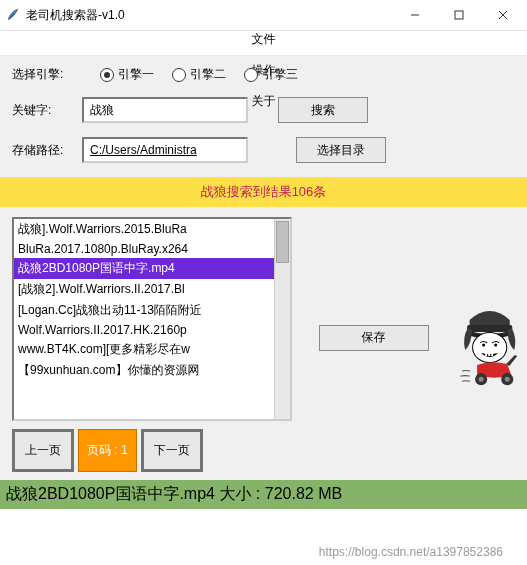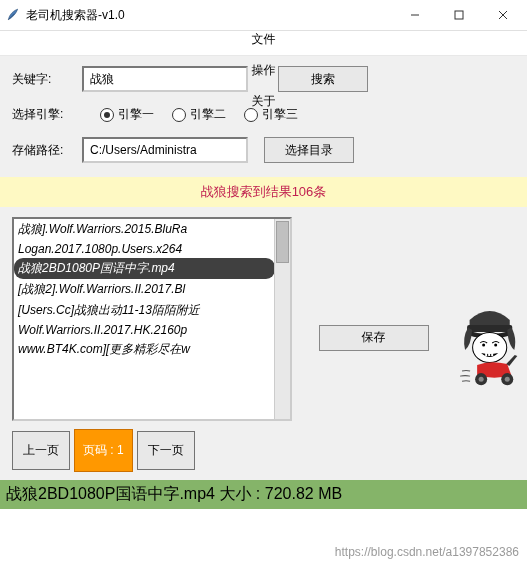--- a/index.html
+++ b/index.html
@@ -65,67 +65,66 @@
       border: 1px solid #888;
       background: #e8e8e8;
       height: 26px;
       padding: 0 18px;
       font-size: 12px;
       font-family: inherit;
       cursor:pointer;
       min-width:90px;
     }
     .pinkbar {
-      background: #fef9c3;
+      background: #fde047;
       color: #c02050;
       text-align:center;
       padding: 6px 12px;
       font-size: 13px;
       margin: 6px -12px 10px -12px;
     }
     .mainarea { display:flex; gap:8px; }
     .leftcol { flex: 0 0 280px; }
     .listbox {
       border:2px inset #ccc;
       background:#fff;
       height: 200px;
       overflow:hidden;
       position:relative;
       font-size:12px;
       margin-bottom:8px;
-      font-style:italic;
     }
     .listbox-inner { position:absolute; top:0; left:0; right:15px; bottom:0; overflow:hidden;}
     .list-item { padding:2px 4px; white-space:nowrap; }
-    .list-item.selected { background:#404040; color:#fff;border-radius:9px; }
+    .list-item.selected { background:#6d28d9; color:#fff; }
     .scrollbar { position:absolute; right:0; top:0; width:15px; height:100%; background:#e8e8e8; border-left:1px solid #ccc;}
     .scrollbar-thumb{ position:absolute; left:1px; right:1px; top:2px; height:40px; background:#c0c0c0; border:1px solid #a0a0a0;}
     .pager { display:flex; gap:4px; align-items:center;}
     .pagebtn {
-      border:1px solid #737373; background:#e8e8e8; padding:10px 10px; font-size:12px; font-family:inherit;
+      border:3px solid #737373; background:#e8e8e8; padding:10px 10px; font-size:12px; font-family:inherit;
     }
     .pagenum {
       background:#ff9800; color:#fff; padding:12px 8px; font-size:12px; border:1px solid #cc7000;
     }
     .rightcol { flex:1; display:flex; flex-direction:row; align-items:center;}
     .savebtn-row { width:100%; display:flex; justify-content:center; margin-bottom:14px;}
     .imgbox {
       width:170px; height:180px;   display:flex; align-items:center; justify-content:center;
       position:relative;
     }
     .face { width:100%; height:100%; }
     .caption { font-size:13px; font-weight:bold; margin-top:4px; text-align:center;}
     .statusbar {
       background:#85b469;
       padding:4px 6px;
       font-size:16px;
     }
     .watermark {
       position:absolute;
-      right:8px;
+      right:24px;
       bottom:6px;
       font-size:12px;
       color: rgba(120,120,120,0.75);
       font-family: Arial, sans-serif;
     }
   </style>
 </head>
 <body>
 
 <div class="titlebar">
@@ -155,26 +154,20 @@
     </div>
 </div>
 
 <div class="menubar">
   <span>文件</span>
   <span>操作</span>
   <span>关于</span>
 </div>
 
 <div class="content">
-
-  <div class="row">
-    <span class="row-label">关键字:</span>
-    <input class="tkinput" style="width: 150px; margin-right: 30px;" value="战狼">
-    <button class="tkbutton">搜索</button>
-  </div>
 
   <div class="row">
     <span class="row-label">选择引擎:</span>
     <div class="radio-group">
       <div class="radio-item">
         <span class="radio-outer">
             <span class="radio-inner"></span>
           </span>
         <span>引擎一</span>
       </div>
@@ -183,38 +176,45 @@
         <span>引擎二</span>
       </div>
       <div class="radio-item">
         <span class="radio-outer"></span>
         <span>引擎三</span>
       </div>
     </div>
   </div>
 
   <div class="row">
+    <span class="row-label">关键字:</span>
+    <input class="tkinput" style="width: 150px; margin-right: 30px;" value="战狼">
+    <button class="tkbutton">搜索</button>
+  </div>
+
+  <div class="row">
     <span class="row-label">存储路径:</span>
-    <input class="tkinput" style="width: 150px; margin-right: 16px;" value="C:/Users/Administra">
+    <input class="tkinput" style="width: 150px; margin-right: 48px; text-decoration: underline;" value="C:/Users/Administra">
     <button class="tkbutton">选择目录</button>
   </div>
 
   <div class="pinkbar">战狼搜索到结果106条</div>
 
   <div class="mainarea">
     <div class="leftcol">
       <div class="listbox">
         <div class="listbox-inner" id="listbox-inner">
             <div class="list-item">战狼].Wolf.Warriors.2015.BluRa</div>
-            <div class="list-item">Logan.2017.1080p.Users.x264</div>
+            <div class="list-item">BluRa.2017.1080p.BluRay.x264</div>
             <div class="list-item selected">战狼2BD1080P国语中字.mp4</div>
             <div class="list-item">[战狼2].Wolf.Warriors.II.2017.Bl</div>
-            <div class="list-item">[Users.Cc]战狼出动11-13陌陌附近</div>
+            <div class="list-item">[Logan.Cc]战狼出动11-13陌陌附近</div>
             <div class="list-item">Wolf.Warriors.II.2017.HK.2160p</div>
             <div class="list-item">www.BT4K.com][更多精彩尽在w</div>
+            <div class="list-item">【99xunhuan.com】你懂的资源网</div>
           </div>
         <div class="scrollbar">
           <div class="scrollbar-thumb"></div>
         </div>
       </div>
       <div class="pager">
         <button class="pagebtn">上一页</button>
         <span class="pagenum">页码 : 1</span>
         <button class="pagebtn">下一页</button>
       </div>

